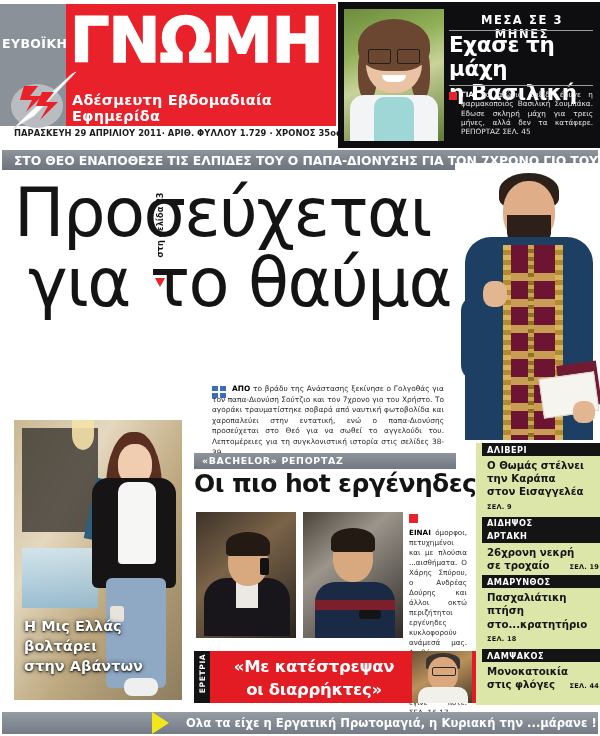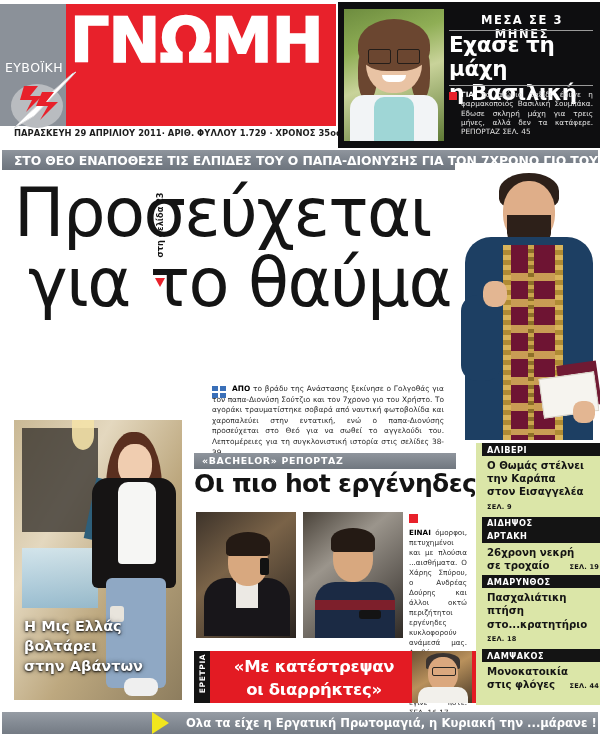--- a/index.html
+++ b/index.html
@@ -7,22 +7,22 @@
     width:600px;height:736px;position:relative;overflow:hidden;
     font-family:"DejaVu Sans","Liberation Sans",sans-serif;
   }
   .page{position:absolute;left:0;top:0;width:600px;height:736px;background:#fff;}
 
   
   .masthead{position:absolute;left:0;top:0;width:336px;height:148px;}
   .mh-grey{position:absolute;left:0;top:4px;width:66px;height:122px;background:#8b9199;}
   .mh-red{position:absolute;left:66px;top:4px;width:270px;height:122px;background:#e8212b;}
   .mh-evboiki{
-    position:absolute;left:2px;top:60px;width:64px;text-align:center;
-    color:#ffffff;font-weight:normal;font-size:12.5px;letter-spacing:.4px;
+    position:absolute;left:2px;top:36px;width:64px;text-align:center;
+    color:#ffffff;font-weight:bold;font-size:12.5px;letter-spacing:.4px;
   }
   .bolt{position:absolute;left:4px;top:70px;width:72px;height:62px;}
   .mh-gnomi{
     position:absolute;left:70px;top:10px;width:264px;
     color:#ffffff;font-weight:bold;font-size:62px;line-height:62px;
     letter-spacing:-1px;
     -webkit-text-stroke:1.5px #ffffff;
   }
   .mh-sub{
     position:absolute;left:72px;top:92px;width:262px;
@@ -208,20 +208,21 @@
     <div class="mh-grey"></div>
     <div class="mh-red"></div>
     <div class="mh-evboiki">ΕΥΒΟΪΚΗ</div>
     <svg class="bolt" viewBox="0 0 72 62">
       <ellipse cx="33" cy="36" rx="26" ry="22" fill="#b9bcc0"></ellipse>
       <path d="M68 4 L24 44 L10 58 L30 46 L72 2 Z" fill="#ffffff" stroke="#d9dadc" stroke-width="1"></path>
       <path d="M20 16 L34 16 L26 26 L38 26 L22 42 L28 30 L16 30 Z" fill="#e8212b"></path>
       <path d="M38 22 L50 22 L42 32 L54 32 L36 50 L44 36 L32 36 Z" fill="#e8212b"></path>
     </svg>
     <div class="mh-gnomi">ΓΝΩΜΗ</div>
+    <div class="mh-sub">Αδέσμευτη Εβδομαδιαία Εφημερίδα</div>
     <div class="mh-dateline">ΠΑΡΑΣΚΕΥΗ 29 ΑΠΡΙΛΙΟΥ 2011· ΑΡΙΘ. ΦΥΛΛΟΥ 1.729 · ΧΡΟΝΟΣ 35ος · ΕΥΡΩ 1,30</div>
   </div>
 
   <div class="topbox">
     <div class="topbox-photo">
       <div class="tp-hair2"></div>
         <div class="tp-hair3"></div>
       <div class="tp-face"></div>
       <div class="tp-hair"></div>
       <div class="tp-glass">

